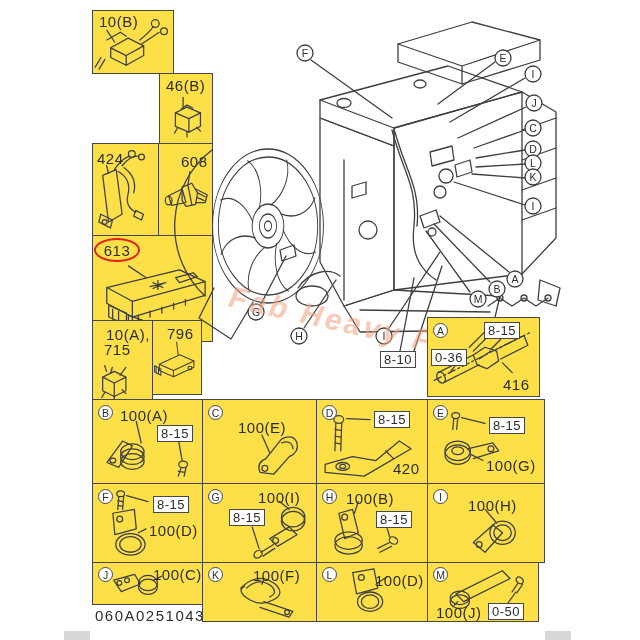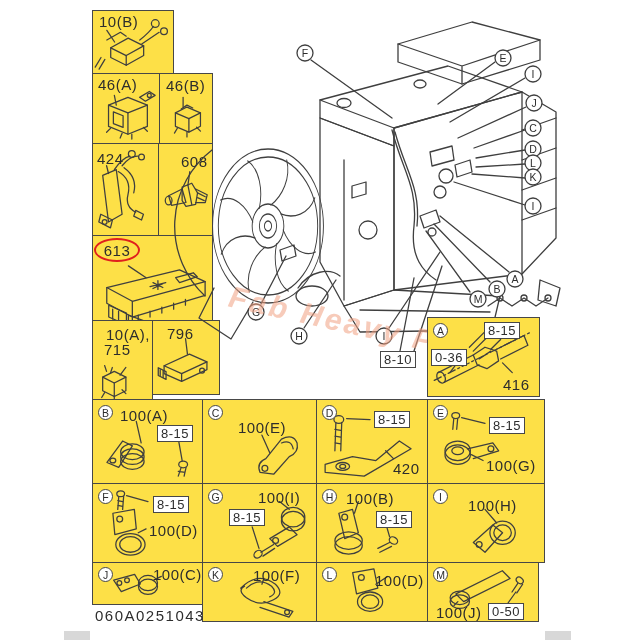--- a/index.html
+++ b/index.html
@@ -204,33 +204,20 @@
         <path d="M8,48 L2,58 M12,50 L6,60"></path>
       <path d="M48,30 Q58,22 62,16 M50,34 Q62,26 68,22"></path>
       <circle cx="64" cy="13" r="4"></circle>
         <circle cx="73" cy="21" r="3.5"></circle>
       <path d="M14,20 L22,32"></path>
     </svg>
     <span class="plabel" style="left:6px;top:3px">10(B)</span>
   </div>
 
 
-  <div class="box" style="left:92px;top:73px;width:68px;height:71px">
-    <svg class="art" viewBox="0 0 68 71">
-      <path d="M16,32 L36,24 L56,32 L36,40 Z"></path>
-        <path d="M16,32 L16,54 L36,62 L36,40"></path>
-        <path d="M56,32 L56,54 L36,62"></path>
-      <path d="M21,39 L31,43 L31,55 L21,51 Z"></path>
-      <path d="M48,24 L58,18 L64,22 L54,28 Z"></path>
-        <circle cx="58" cy="22" r="2"></circle>
-      <path d="M18,56 L14,60 M30,61 L28,66 M40,62 L40,67 M52,55 L56,59"></path>
-      <path d="M22,22 L24,32"></path>
-    </svg>
-    <span class="plabel" style="left:5px;top:3px">46(A)</span>
-  </div>
 
   <div class="box" style="left:159px;top:73px;width:54px;height:71px">
     <svg class="art" viewBox="0 0 54 71">
       <path d="M16,40 L28,34 L42,40 L30,46 Z"></path>
         <path d="M16,40 L16,54 L30,60 L30,46"></path>
         <path d="M42,40 L42,54 L30,60"></path>
       <path d="M22,36 L28,32 L34,35"></path>
       <path d="M18,56 L15,61 M28,60 L28,65 M38,55 L42,59"></path>
       <path d="M24,24 L24,34"></path>
     </svg>
@@ -287,21 +274,21 @@
         <path d="M10,48 L10,62 L22,68 L22,54"></path>
         <path d="M34,48 L34,62 L22,68"></path>
       <path d="M14,42 L12,36 M18,44 L20,38"></path>
       <path d="M12,64 L9,69 M22,68 L22,73 M30,61 L34,65"></path>
       <path d="M34,38 L28,46"></path>
     </svg>
     <span class="plabel" style="left:13px;top:6px">10(A),</span>
     <span class="plabel" style="left:11px;top:21px">715</span>
   </div>
 
-  <div class="box" style="left:152px;top:320px;width:68px;height:75px">
+  <div class="box" style="left:152px;top:320px;width:50px;height:75px">
     <svg class="art" viewBox="0 0 61 75">
       <path d="M8,46 L34,34 L52,42 L26,54 Z"></path>
         <path d="M8,46 L8,54 L26,62 L26,54"></path>
         <path d="M52,42 L52,50 L26,62"></path>
       <path d="M2,48 L10,52 L10,60 L2,56 Z"></path>
         <path d="M4,50 L4,56 M7,51 L7,58"></path>
       <circle cx="47" cy="51" r="2.5"></circle>
       <path d="M30,18 L32,34"></path>
     </svg>
     <span class="plabel" style="left:14px;top:5px">796</span>

